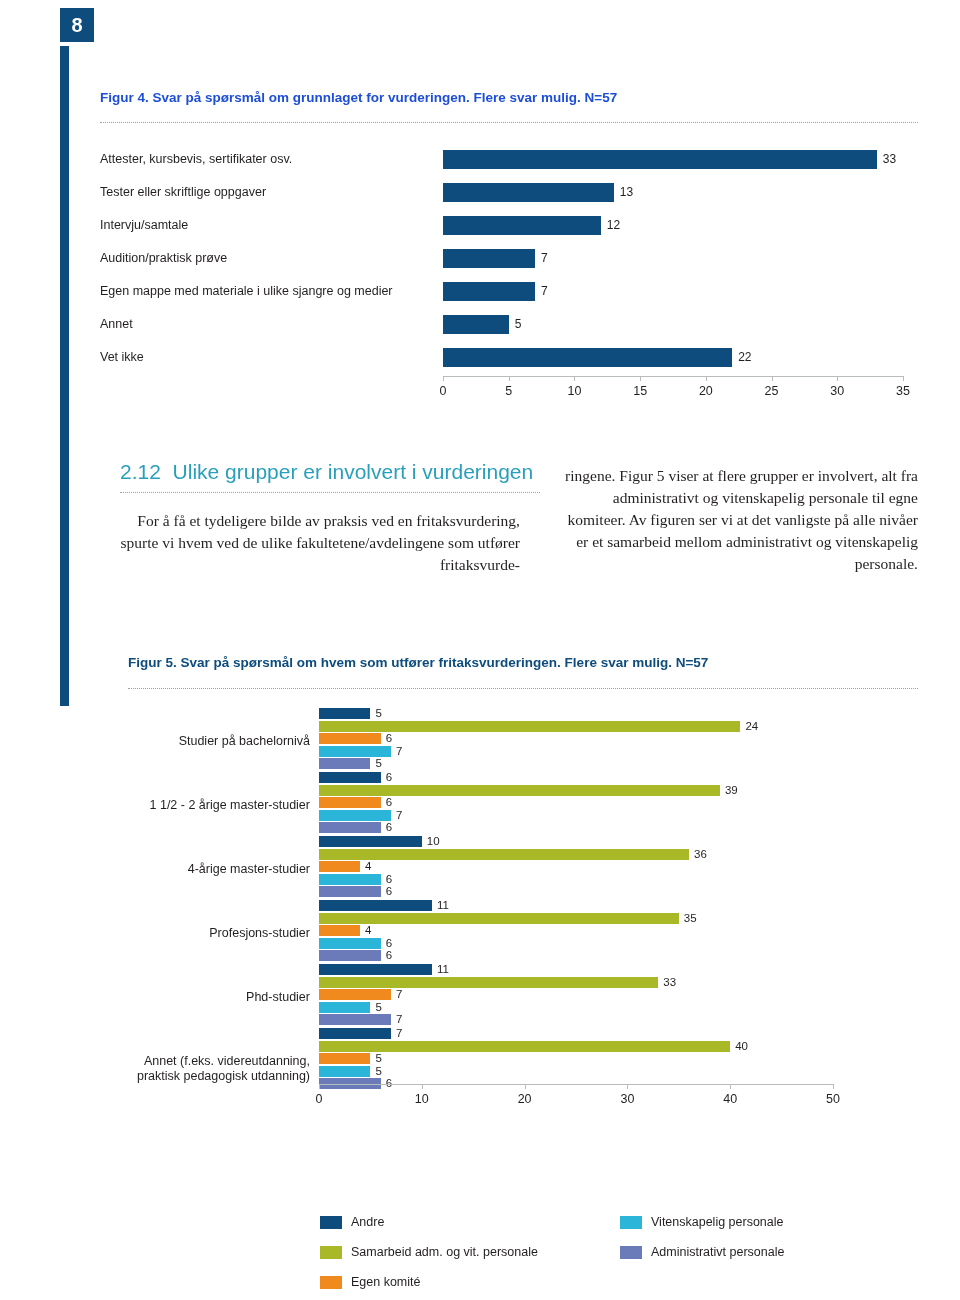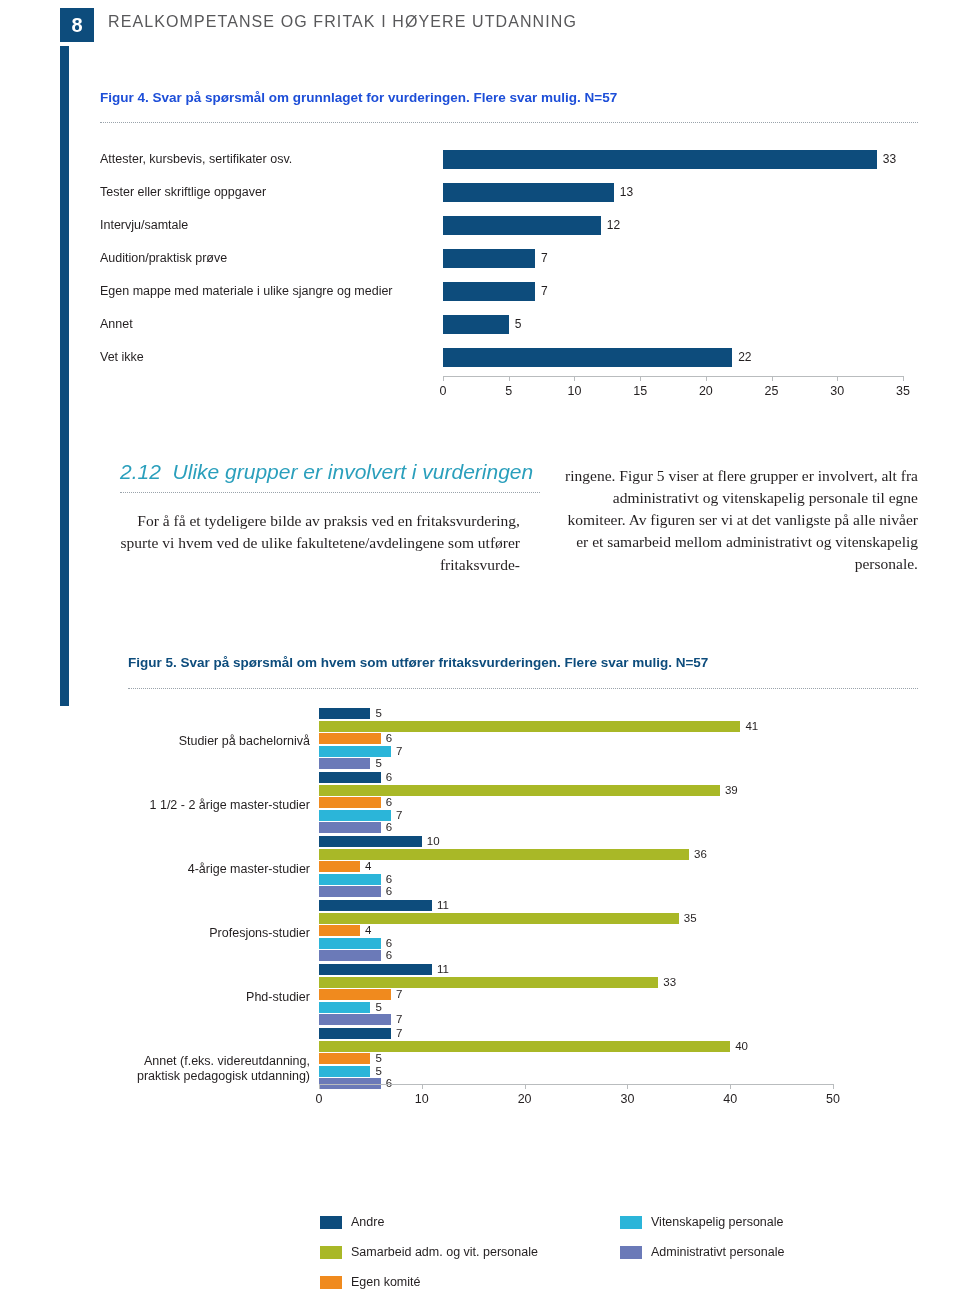--- a/index.html
+++ b/index.html
@@ -38,21 +38,21 @@
   .bar{position:absolute;height:17px;}
   .bar-val{
     position:absolute;font-size:12px;color:#231f20;line-height:17px;
   }
   .axis-line{position:absolute;background:#b9bcbe;}
   .tick{position:absolute;width:1px;background:#b9bcbe;}
   .tick-label{position:absolute;font-size:12.5px;color:#231f20;text-align:center;width:30px;}
   
   .sec-title{
     position:absolute;left:120px;top:460px;width:420px;
-    font-size:21px;color:#2a9fbc;font-family:"Liberation Sans",sans-serif;font-style:italic;
+    font-size:21px;color:#2a9fbc;font-family:"Liberation Sans",sans-serif;
   }
   .sec-rule{
     position:absolute;left:120px;top:492px;width:420px;height:0;border-top:1px dotted #9aa3ab;
   }
   .col{
     position:absolute;font-family:"Liberation Serif", serif;
     font-size:15.5px;line-height:22px;color:#231f20;text-align:right;
   }
   
   .fig5-caption{
@@ -63,21 +63,20 @@
   .legend-swatch{position:absolute;width:22px;height:13px;}
   .grp-label{
     position:absolute;font-size:12.5px;color:#231f20;text-align:right;line-height:15px;
   }
 </style>
 </head>
 <body>
 
 <div class="page-header">
   <div class="pagenum-box">8</div>
-  <div class="header-title">REALKOMPETANSE OG FRITAK I HØYERE UTDANNING</div>
 </div>
 <div class="left-bar"></div>
 
 <div class="fig4-caption">Figur 4. Svar på spørsmål om grunnlaget for vurderingen. Flere svar mulig. N=57</div>
 <div class="dotted" style="left:100px;top:122px;width:818px;"></div>
 
 <div id="chart4">
     <div class="cat-label" style="left: 100px; top: 152px; width: 335px;">Attester, kursbevis, sertifikater osv.</div>
     <div class="bar" style="left: 443px; top: 150px; height: 19px; width: 433.714px; background: rgb(13, 76, 124);"></div>
     <div class="bar-val" style="left: 882.714px; top: 150px; line-height: 19px;">33</div>
@@ -127,21 +126,21 @@
 <div class="col" style="left:556px;top:465px;width:362px;">ringene. Figur 5 viser at flere grupper er involvert, alt fra administrativt og vitenskapelig personale til egne komiteer. Av figuren ser vi at det vanligste på alle nivåer er et samarbeid mellom administrativt og vitenskapelig personale.</div>
 
 <div class="fig5-caption">Figur 5. Svar på spørsmål om hvem som utfører fritaksvurderingen. Flere svar mulig. N=57</div>
 <div class="dotted" style="left:128px;top:688px;width:790px;"></div>
 
 <div id="chart5">
     <div class="grp-label" style="left: 120px; width: 190px; top: 734.25px;">Studier på bachelornivå</div>
     <div class="bar" style="left: 319px; top: 708px; height: 11px; width: 51.4px; background: rgb(13, 76, 124);"></div>
     <div class="bar-val" style="left: 375.4px; top: 706px; line-height: 15px; font-size: 11.5px;">5</div>
     <div class="bar" style="left: 319px; top: 720.5px; height: 11px; width: 421.48px; background: rgb(169, 184, 39);"></div>
-    <div class="bar-val" style="left: 745.48px; top: 718.5px; line-height: 15px; font-size: 11.5px;">41</div>
+    <div class="bar-val" style="left: 745.48px; top: 718.5px; line-height: 15px; font-size: 11.5px;">24</div>
     <div class="bar" style="left: 319px; top: 733px; height: 11px; width: 61.68px; background: rgb(240, 138, 30);"></div>
     <div class="bar-val" style="left: 385.68px; top: 731px; line-height: 15px; font-size: 11.5px;">6</div>
     <div class="bar" style="left: 319px; top: 745.5px; height: 11px; width: 71.96px; background: rgb(43, 181, 217);"></div>
     <div class="bar-val" style="left: 395.96px; top: 743.5px; line-height: 15px; font-size: 11.5px;">7</div>
     <div class="bar" style="left: 319px; top: 758px; height: 11px; width: 51.4px; background: rgb(107, 122, 184);"></div>
     <div class="bar-val" style="left: 375.4px; top: 756px; line-height: 15px; font-size: 11.5px;">5</div>
     <div class="grp-label" style="left: 120px; width: 190px; top: 798.25px;">1 1/2 - 2 årige master-studier</div>
     <div class="bar" style="left: 319px; top: 772px; height: 11px; width: 61.68px; background: rgb(13, 76, 124);"></div>
     <div class="bar-val" style="left: 385.68px; top: 770px; line-height: 15px; font-size: 11.5px;">6</div>
     <div class="bar" style="left: 319px; top: 784.5px; height: 11px; width: 400.92px; background: rgb(169, 184, 39);"></div>

